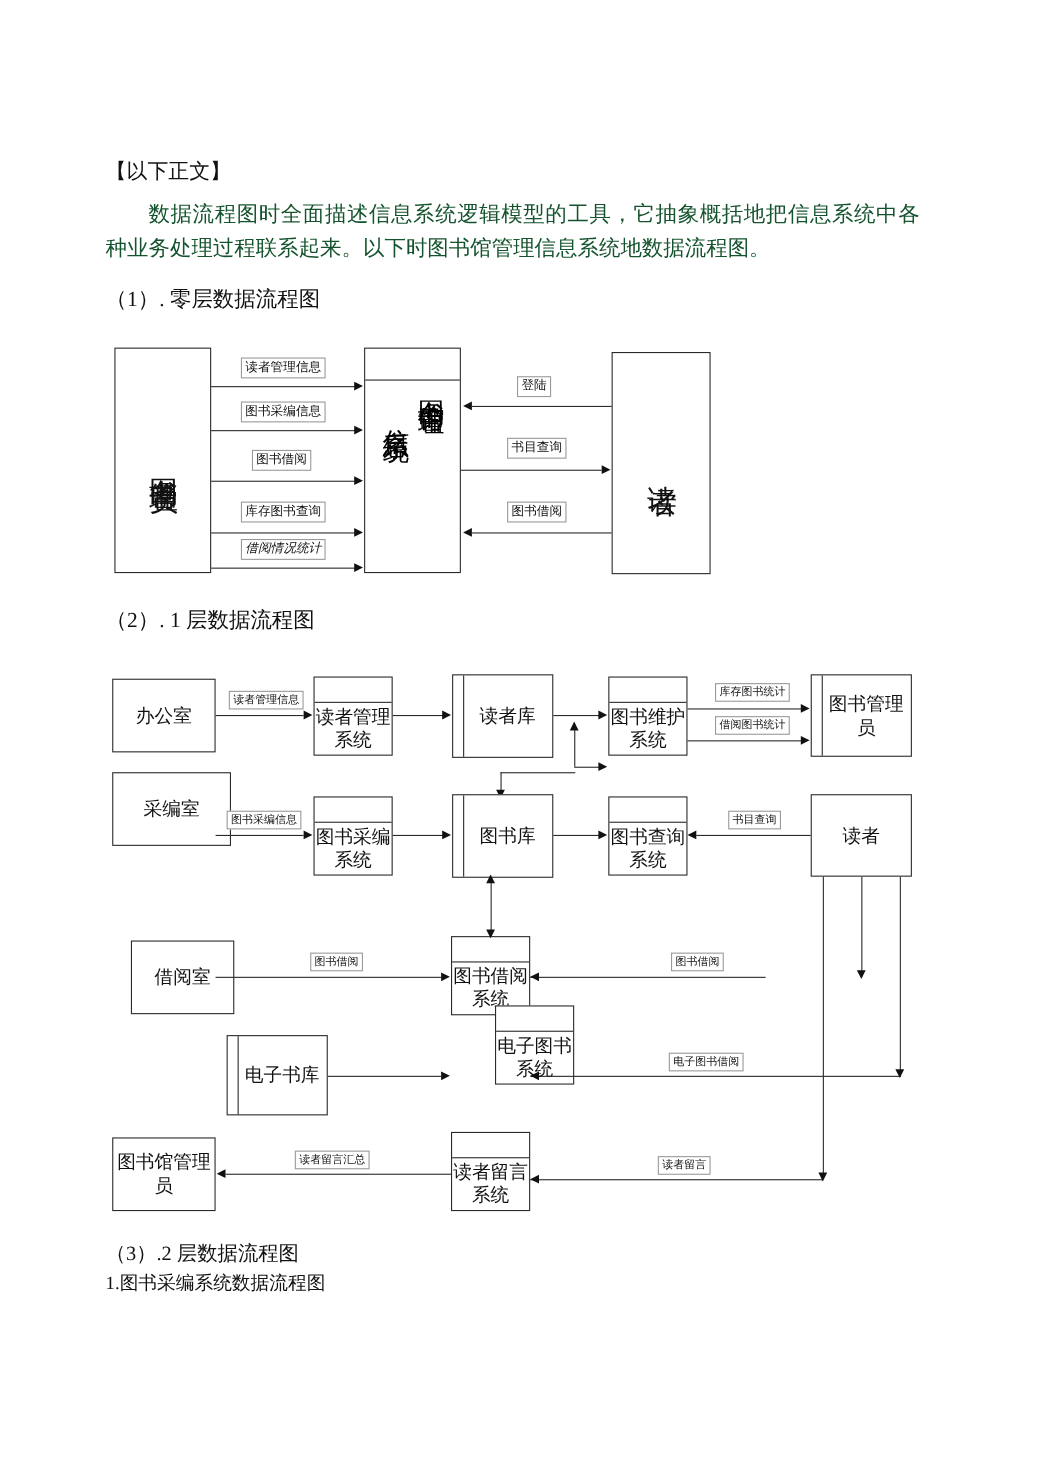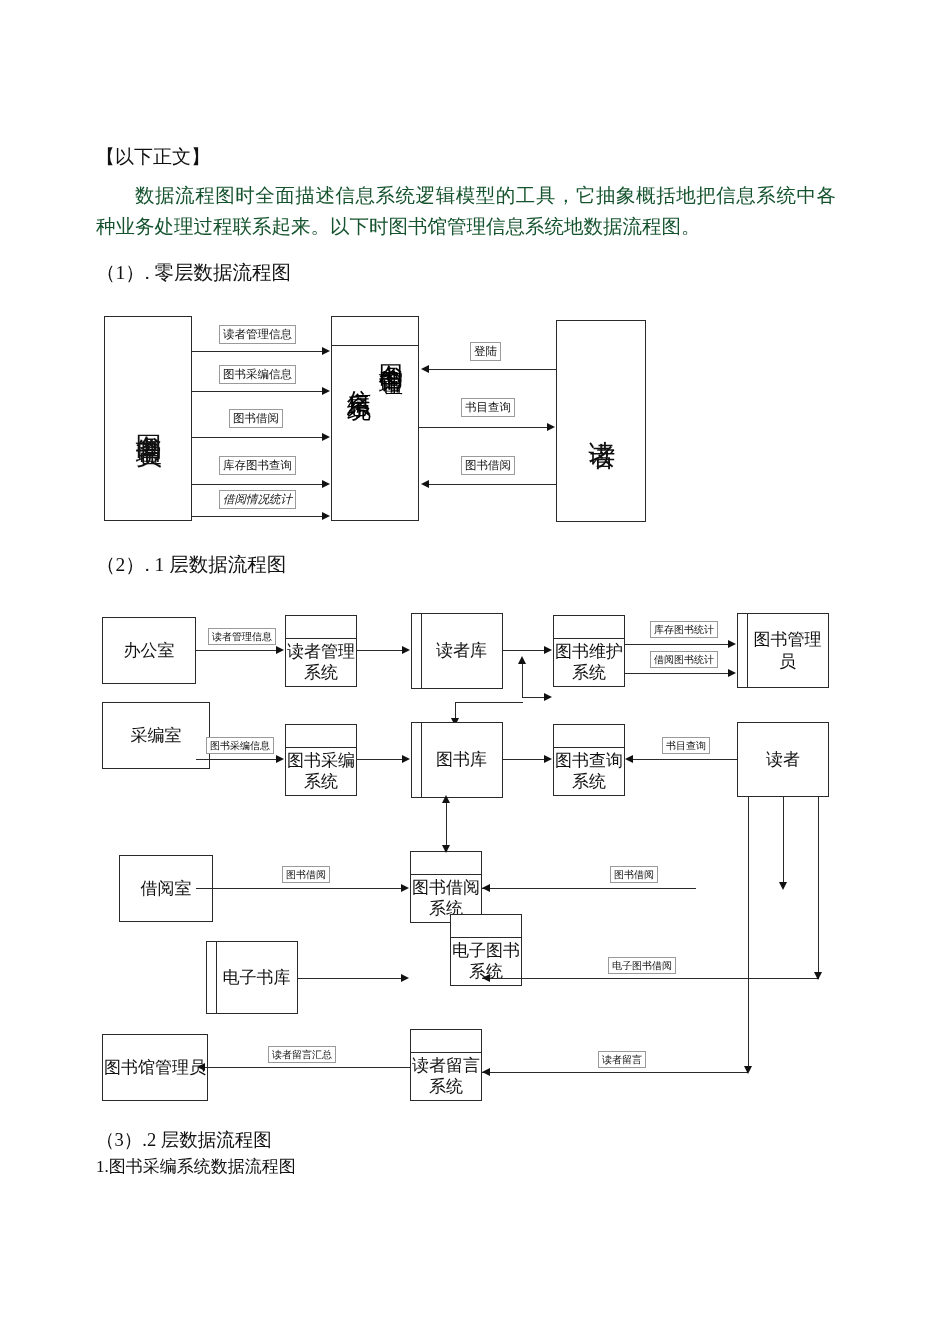--- a/index.html
+++ b/index.html
@@ -218,21 +218,21 @@
 
     <div class="hline" style="left:298px;top:978px;width:103px;"></div>
     <div class="arrR" style="left:401px;top:973.5px;"></div>
 
     <div class="hline" style="left:482px;top:978px;width:337px;"></div>
     <div class="arrL" style="left:482px;top:973.5px;"></div>
     <div class="flab sm" style="left:608px;top:957px;">电子图书借阅</div>
     <div class="vline" style="left:818px;top:797px;height:181px;"></div>
     <div class="arrD" style="left:813.5px;top:972px;"></div>
 
-    <div class="box" style="left:102px;top:1034px;width:106px;height:67px;">
+    <div class="box" style="left:102px;top:1034px;width:94px;height:67px;">
       <div class="boxlabel">图书馆管理员</div>
     </div>
 
     <div class="box proc" style="left:410px;top:1029px;width:72px;height:72px;">
       <div class="boxlabel">读者留言系统</div>
     </div>
 
     <div class="hline" style="left:205px;top:1067px;width:205px;"></div>
     <div class="arrL" style="left:197px;top:1062.5px;"></div>
     <div class="flab sm" style="left:268px;top:1046px;">读者留言汇总</div>

